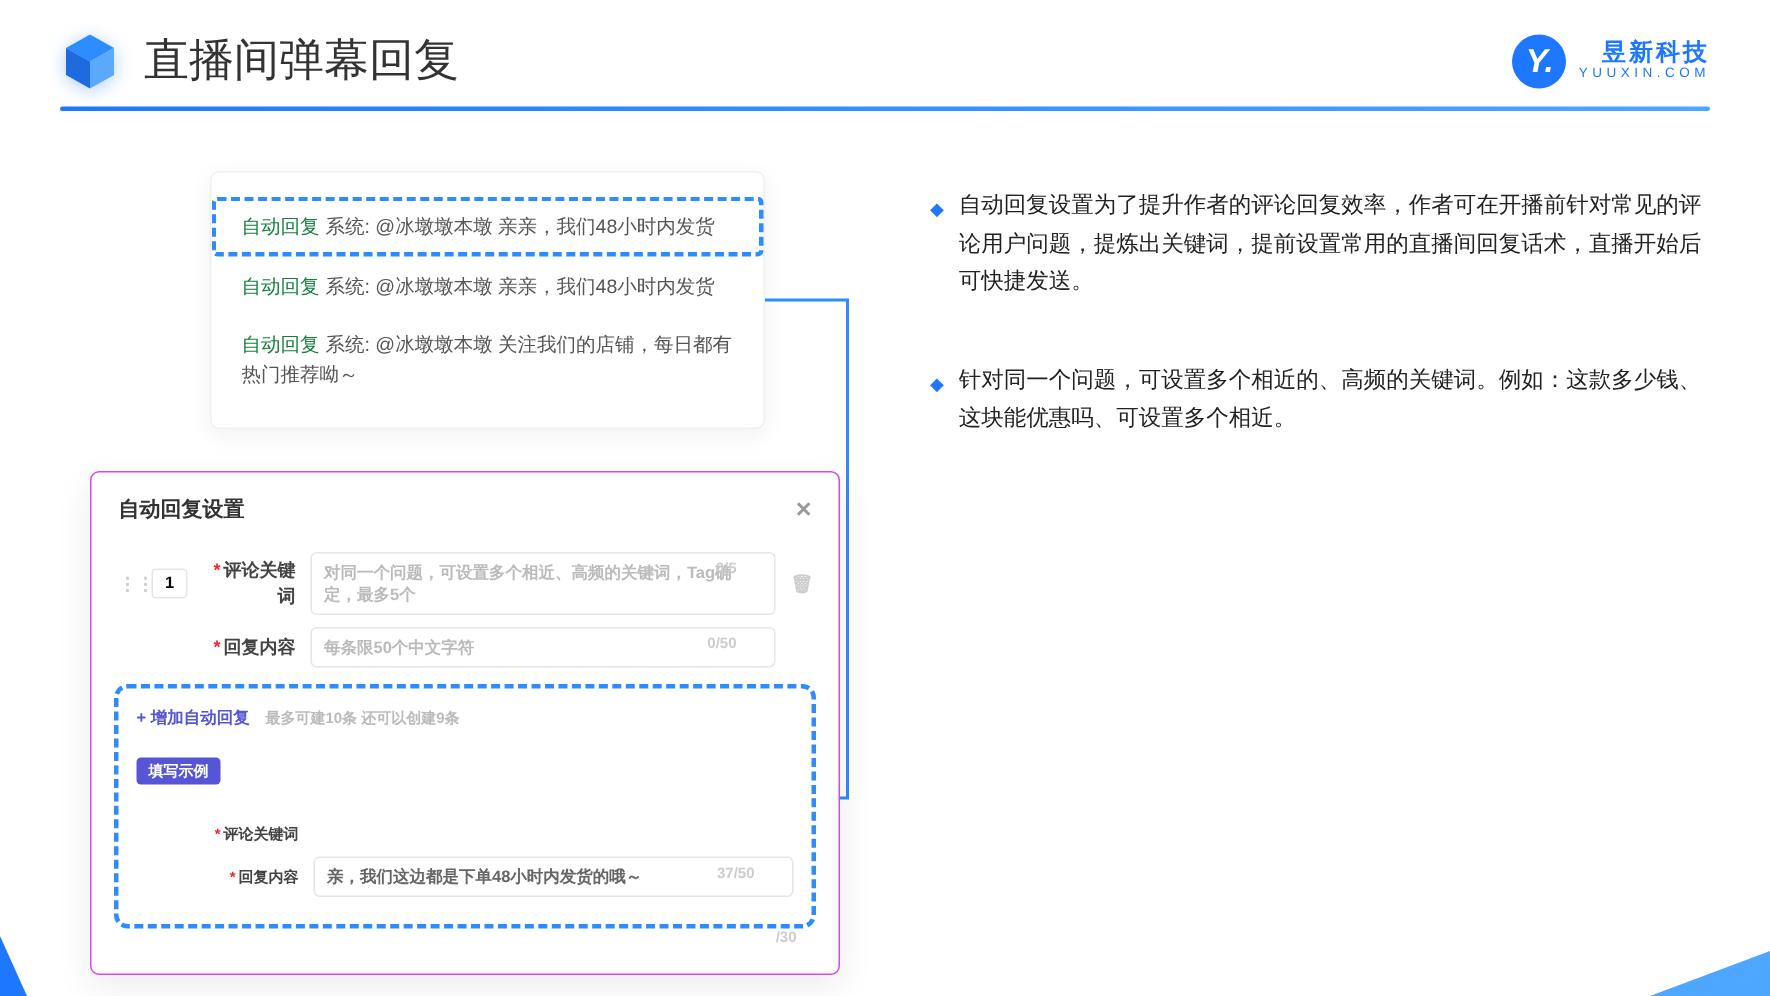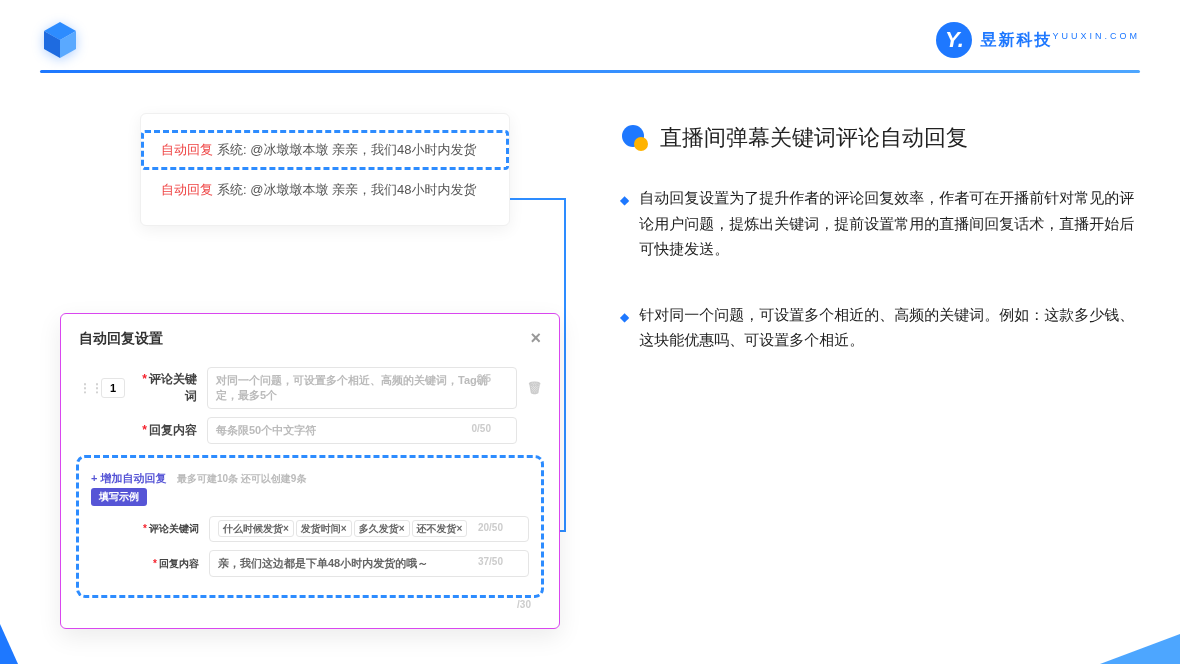--- a/index.html
+++ b/index.html
@@ -45,22 +45,23 @@
       display: flex;
       align-items: center;
       justify-content: center;
       color: #fff;
       font-weight: 800;
       font-size: 22px;
       font-style: italic;
     }
     .brand-txt {
       display: flex;
-      flex-direction: row;
+      flex-direction: column;
       line-height: 1;
+      align-items: flex-end;
     }
     .brand-txt .cn {
       font-size: 16px;
       color: #1e78ff;
       font-weight: 700;
       letter-spacing: 2px;
     }
     .brand-txt .en {
       font-size: 9px;
       color: #1e78ff;
@@ -98,21 +99,21 @@
     }
     .tab-active { color: #222; font-weight: 600; }
     .tab-inactive { color: #aaa; }
     .tab-sep { color: #ddd; }
     .reply-row {
       padding: 10px 20px;
       font-size: 13px;
       color: #555;
       line-height: 1.5;
     }
-    .auto-tag { color: #ef4444; margin-right: 4px; }
+    .auto-tag { color: #15803d; margin-right: 4px; }
     .highlighted {
       outline: 3px dashed #2d8cff;
       outline-offset: -3px;
       border-radius: 4px;
       position: relative;
     }
     .card-settings {
       position: absolute;
       top: 200px;
       left: 0;
@@ -179,21 +180,21 @@
       font-size: 11px;
     }
     .add-hint { color: #bbb; font-size: 10px; margin-left: 6px; }
     .example-badge {
       background: #5655d6;
       color: #fff;
       font-size: 10px;
       padding: 2px 8px;
       border-radius: 3px;
       display: inline-block;
-      margin: 2px 0;
+      margin: 18px 0;
       text-align: right;
     }
     .tag {
       border: 1px solid #e5e5e5;
       border-radius: 3px;
       padding: 2px 4px;
       font-size: 10px;
       color: #666;
       margin-right: 2px;
     }
@@ -258,20 +259,21 @@
 </head>
 <body>
 
 <div class="header">
   <div class="title-wrap">
     <svg class="cube-icon" viewBox="0 0 40 40">
       <polygon points="20,2 36,11 20,20 4,11" fill="#2d8cff"></polygon>
       <polygon points="4,11 20,20 20,38 4,29" fill="#1e6be0"></polygon>
       <polygon points="36,11 20,20 20,38 36,29" fill="#5aa9ff"></polygon>
     </svg>
+    <h1 class="page-title">直播间弹幕回复</h1>
   </div>
   <div class="brand">
     <div class="brand-mark">Y.</div>
     <div class="brand-txt">
       <span class="cn">昱新科技</span>
       <span class="en">YUUXIN.COM</span>
     </div>
   </div>
 </div>
 <div class="divider"></div>
@@ -279,20 +281,23 @@
 <div class="content">
   <div class="left">
 
     <div class="card-comments">
       <div class="reply-row highlighted">
         <span class="auto-tag">自动回复</span><span>系统: @冰墩墩本墩 亲亲，我们48小时内发货</span>
       </div>
       <div class="reply-row">
         <span class="auto-tag">自动回复</span><span>系统: @冰墩墩本墩 亲亲，我们48小时内发货</span>
       </div>
+      <div class="reply-row">
+        <span class="auto-tag">自动回复</span><span>系统: @冰墩墩本墩 关注我们的店铺，每日都有热门推荐呦～</span>
+      </div>
     </div>
 
     <svg class="connector" viewBox="0 0 60 440">
       <path d="M 0 8 L 55 8 L 55 340 L 2 340" stroke="#2d8cff" stroke-width="2" fill="none"></path>
     </svg>
 
     <div class="card-settings">
       <div class="settings-head">
         <span>自动回复设置</span>
         <span class="close-x">×</span>
@@ -321,46 +326,35 @@
 
       <div class="example-block">
         <div>
           <span class="add-link">+ 增加自动回复</span>
           <span class="add-hint">最多可建10条 还可以创建9条</span>
         </div>
         <span class="example-badge">填写示例</span>
         <div class="field-row">
           <span style="width:36px"></span>
           <span class="lbl" style="font-size:10px"><span class="req">*</span><span>评论关键词</span></span>
-          <div class="input" style="color:#666">
-            <span class="tag">什么时候发货×</span><span class="tag">发货时间×</span><span class="tag">多久发货×</span><span class="tag">还不发货×</span>
-            <span class="counter">20/50</span>
-          </div>
         </div>
         <div class="field-row">
           <span style="width:36px"></span>
           <span class="lbl" style="font-size:10px"><span class="req">*</span><span>回复内容</span></span>
           <div class="input" style="color:#666">
             <span>亲，我们这边都是下单48小时内发货的哦～</span>
             <span class="counter">37/50</span>
           </div>
         </div>
       </div>
       <div style="text-align:right;font-size:10px;color:#ccc;padding:4px 10px">/30</div>
     </div>
   </div>
 
   <div class="right">
-    <div class="feature-head">
-      <svg class="bubble-icon" viewBox="0 0 28 28">
-        <circle cx="13" cy="12" r="11" fill="#1e78ff"></circle>
-        <circle cx="21" cy="20" r="7" fill="#ffb300"></circle>
-      </svg>
-      <h2 class="feature-title">直播间弹幕关键词评论自动回复</h2>
-    </div>
     <ul class="bullets">
       <li>
         <span class="diamond">◆</span>
         <span>自动回复设置为了提升作者的评论回复效率，作者可在开播前针对常见的评论用户问题，提炼出关键词，提前设置常用的直播间回复话术，直播开始后可快捷发送。</span>
       </li>
       <li>
         <span class="diamond">◆</span>
         <span>针对同一个问题，可设置多个相近的、高频的关键词。例如：这款多少钱、这块能优惠吗、可设置多个相近。</span>
       </li>
     </ul>

